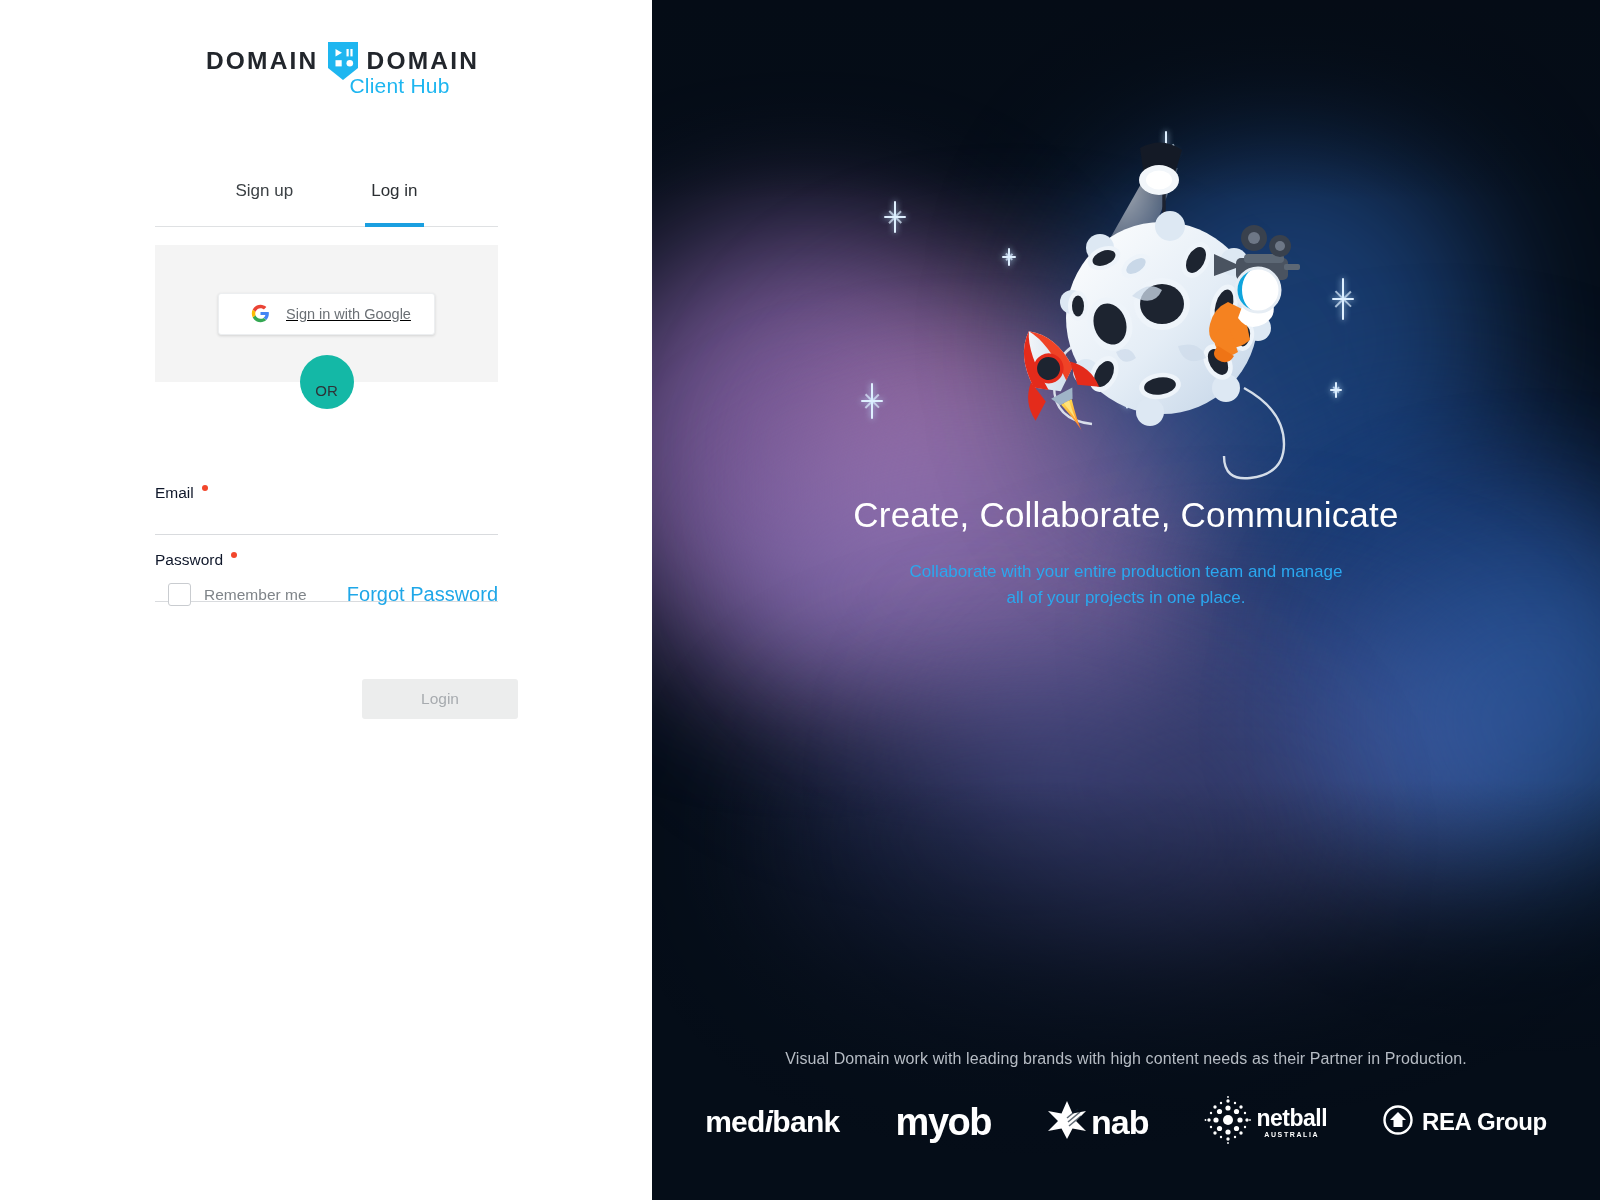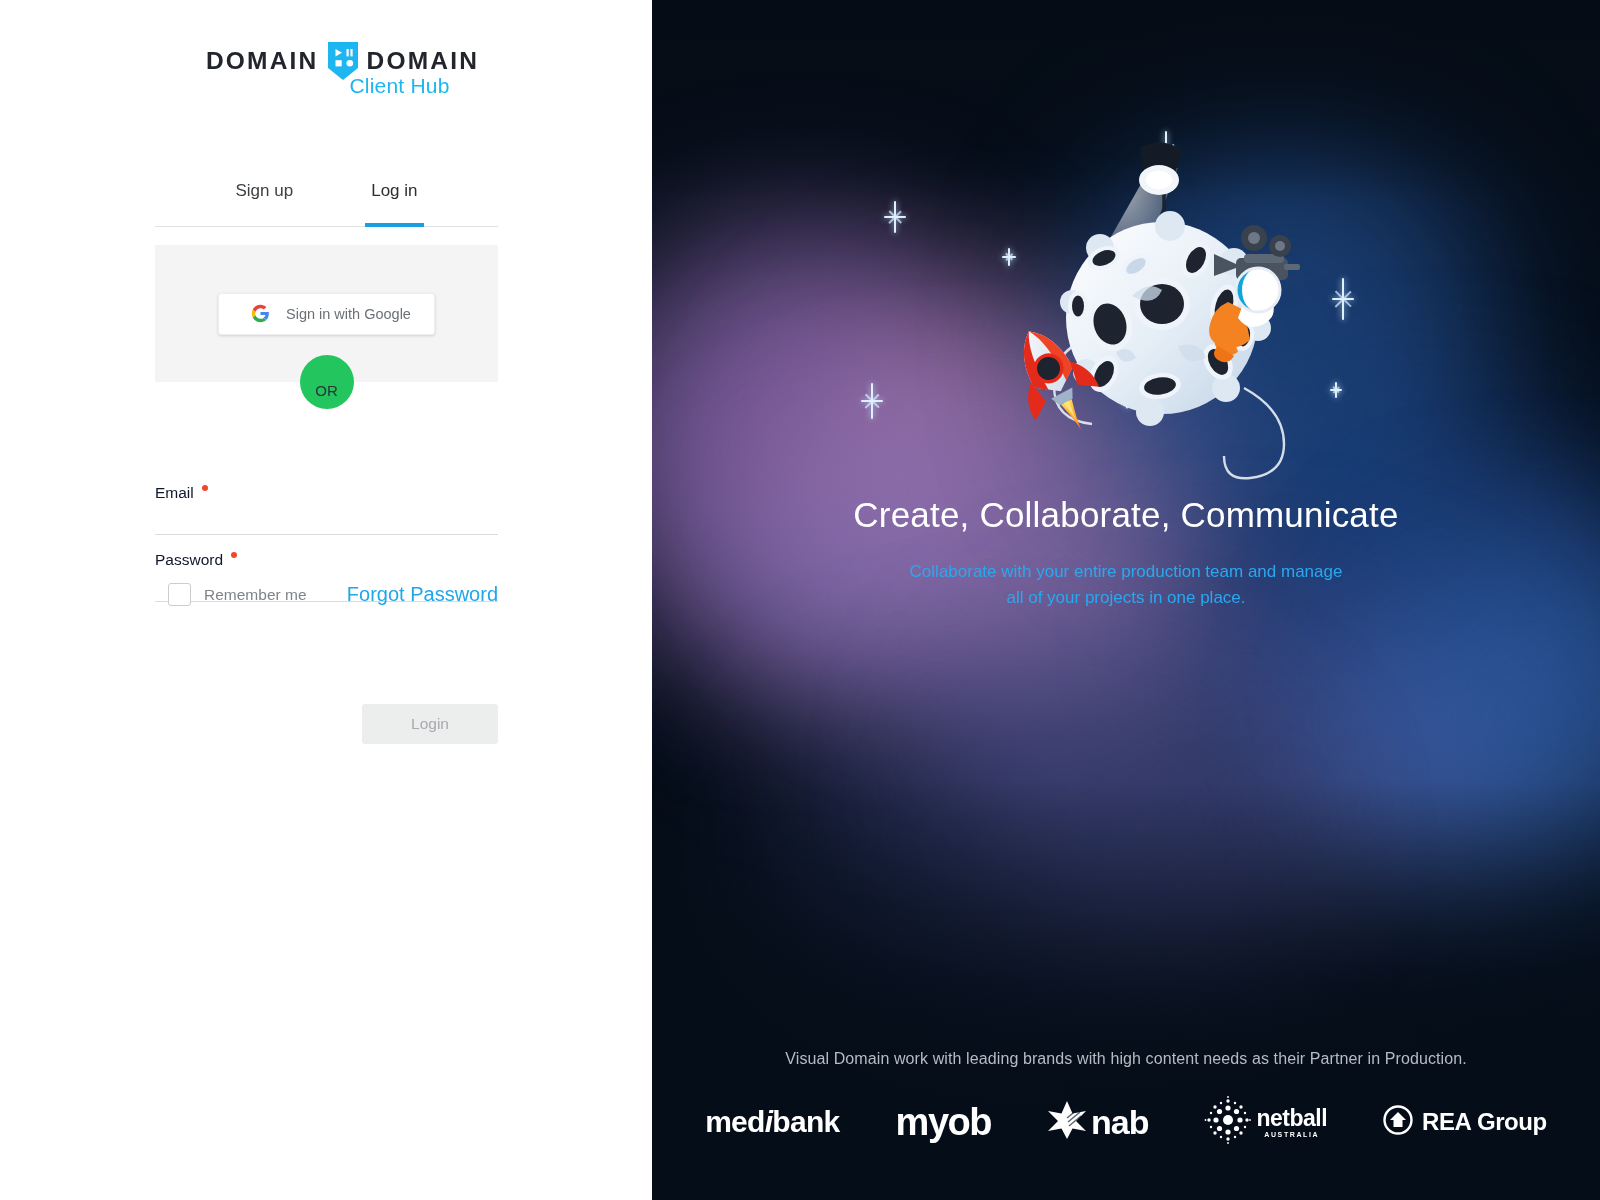--- a/index.html
+++ b/index.html
@@ -69,21 +69,21 @@
     background: none; border-top: 0; border-left: 0; border-right: 0;
     font-family: inherit;
   }
   .tab.active { border-bottom-color: #1a9fe0; color: #2b2f33; }
 
   
   .social-panel {
     position: absolute; left: 0; top: 245px;
     width: 343px; height: 137px;
     background: #f4f4f4;
-    display: flex; align-items: center; justify-content: center;
+    display: flex; align-items: center; justify-content: center; text-decoration: underline;
   }
   .google-btn {
     width: 217px; height: 42px;
     background: #fff;
     border: 1px solid #eceef0;
     border-radius: 3px;
     box-shadow: 0 1px 3px rgba(0,0,0,.14);
     display: flex; align-items: center;
     padding-left: 16px;
     cursor: pointer;
@@ -97,21 +97,21 @@
 
   
   .or-wrap {
     position: absolute; left: 0; top: 355px;
     width: 343px; height: 56px;
     display: flex; align-items: flex-start; justify-content: center;
     pointer-events: none;
   }
   .or-circle {
     width: 54px; height: 54px; border-radius: 50%;
-    background: #22c55e;
+    background: #14b8a6;
     display: flex; align-items: center; justify-content: center;
     padding-top: 17px;
   }
   .or-circle span { font-size: 15px; color: #2e3237; }
 
   
   .field { position: absolute; left: 0; width: 343px; }
   .field.email { top: 440px; }
   .field.password { top: 507px; }
   .field label {
@@ -155,27 +155,26 @@
     font-size: 15.5px; color: #7f8489;
   }
   .forgot {
     font-size: 20px; color: #1fa7e8;
     text-decoration: none; cursor: pointer;
   }
 
   
   .login-btn {
     position: absolute; left: 207px; top: 679px;
-    width: 136px; height: 40px;
+    width: 156px; height: 40px;
     background: #eceded;
     border: 0; border-radius: 3px;
     color: #a7abaf; font-size: 15.5px;
     cursor: default;
     font-family: inherit;
-    margin-top: 25px;
   }
 
   
   .right-panel {
     flex: 1 1 auto;
     position: relative;
     overflow: hidden;
     background: #050d18;
   }
   .bg-base {

